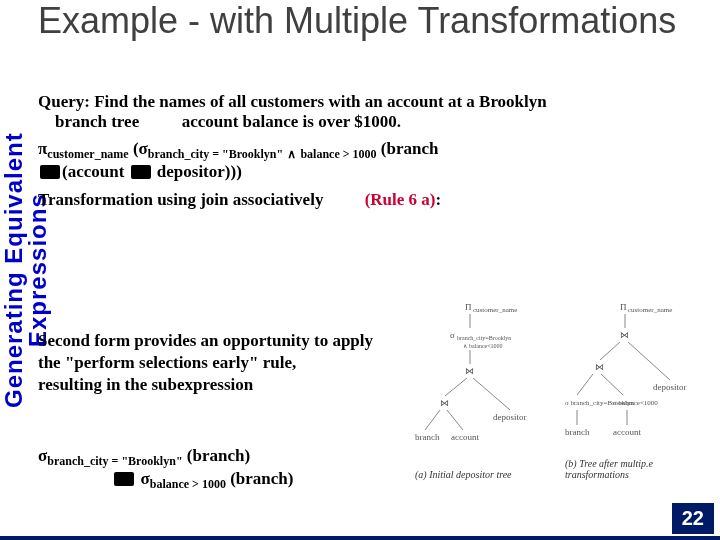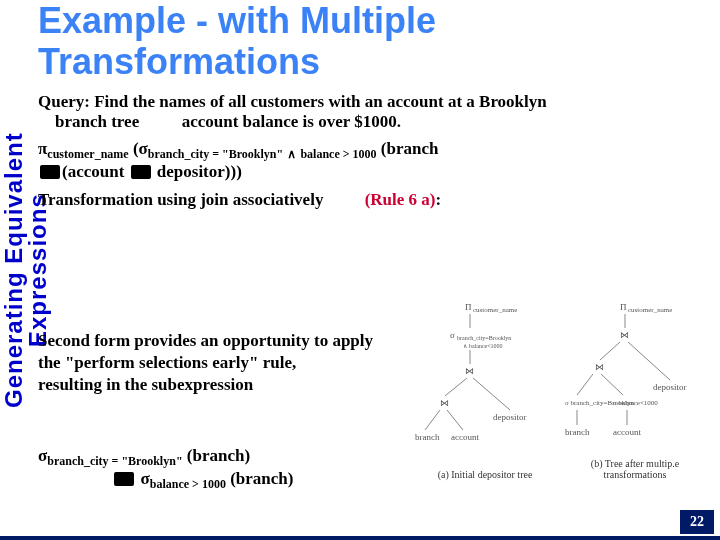--- a/index.html
+++ b/index.html
@@ -31,23 +31,23 @@
     transform: rotate(180deg);
     text-align: center;
     letter-spacing: 1px;
     line-height: 1.0;
   }
   .title {
     position: absolute;
     left: 38px;
     top: 0px;
     font-family: Arial, Helvetica, sans-serif;
-    font-weight: bold;
+    font-weight: normal;
     font-size: 36px;
-    color: #3b82f6;
+    color: #404040;
     line-height: 1.15;
   }
   .content {
     position: absolute;
     left: 38px;
     top: 92px;
     width: 670px;
     font-size: 17px;
     color: #000;
   }
@@ -97,42 +97,43 @@
     font-size: 10px;
     font-family: "Times New Roman", serif;
     color: #555;
   }
   .fig-a { left: 0; }
   .fig-b { left: 150px; }
   .fig-caption {
     position: absolute;
     bottom: 0;
     width: 100%;
-    text-align: center;
+    text-align: left;
     font-size: 10px;
     color: #333;
+    font-style: italic;
   }
   .tree-line {
     stroke: #888;
     stroke-width: 1;
   }
   .tree-text {
     font-size: 9px;
     fill: #555;
     font-family: "Times New Roman", serif;
   }
   .page-num {
     position: absolute;
     right: 6px;
     bottom: 6px;
     background: #001a66;
     color: #fff;
-    font-family: Liberation Serif, serif;
-    font-weight: bold;
-    font-size: 14px;
+    font-family: Liberation Sans, sans-serif;
+    font-weight: bold;
+    font-size: 20px;
     padding: 4px 10px;
   }
   .stripe {
     position: absolute;
     left: 0;
     bottom: 0;
     width: 720px;
     height: 4px;
     background: #001a66;
   }

